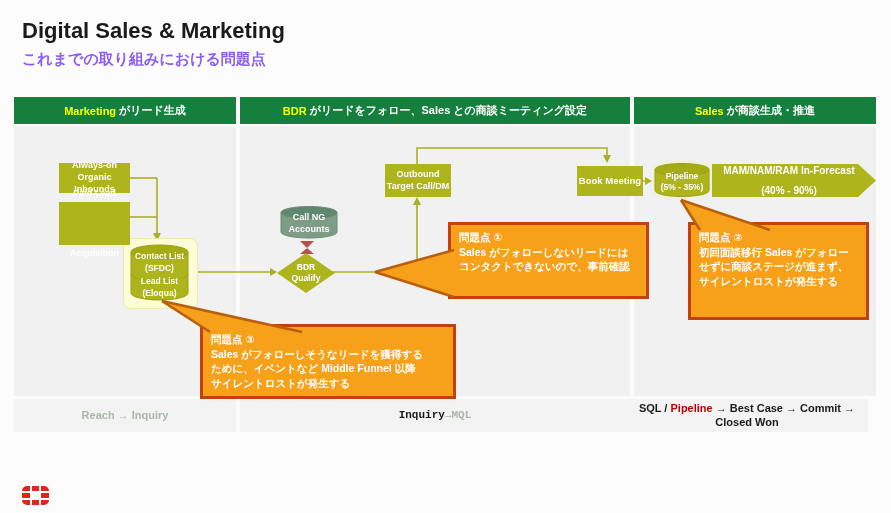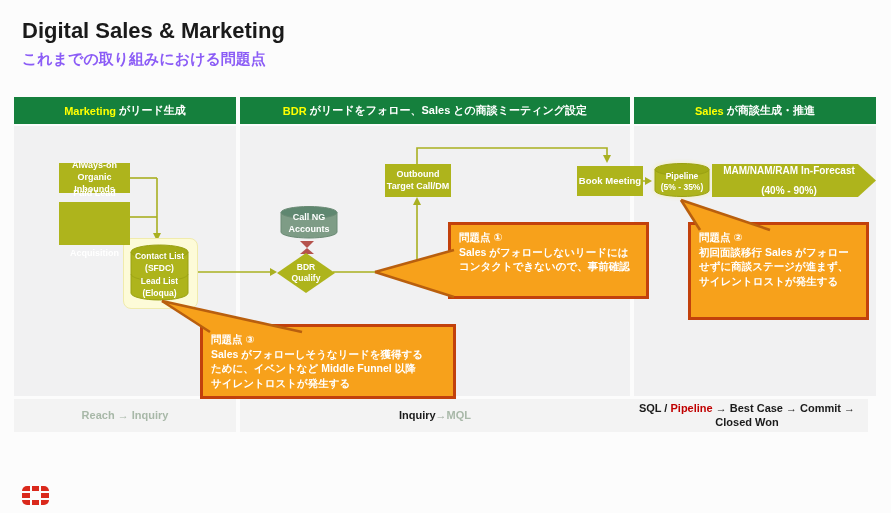--- a/index.html
+++ b/index.html
@@ -17,21 +17,21 @@
   .hdr-3{left:634px;width:242px;}
 
   .panel{position:absolute;top:126px;height:270px;background:#f1f1f2;}
   .pan-1{left:14px;width:222px;}
   .pan-2{left:240px;width:390px;}
   .pan-3{left:634px;width:242px;}
 
   .foot{position:absolute;top:399px;height:33px;background:#f3f3f3;display:flex;align-items:center;justify-content:center;
         font-size:11px;font-weight:bold;text-align:center;line-height:1.25;}
   .foot-1{left:14px;width:222px;color:#a8b8a8;}
-  .foot-2{left:240px;width:390px;color:#1a1a1a;}
+  .foot-2{left:240px;width:390px;color:#1a1a1a;font-family:Liberation Mono, monospace;}
   .foot-3{left:626px;width:242px;color:#1a1a1a;padding:0 4px;box-sizing:border-box;justify-content:flex-end;}
   .foot .sage{color:#a8b8a8;}
   .foot .arr{color:#9aa79a;}
   .foot .red{color:#c00000;}
 
   .node{position:absolute;background:#aeb41c;color:#fff;font-weight:bold;font-size:9px;line-height:1.3;
         display:flex;flex-direction:column;align-items:center;justify-content:center;text-align:center;z-index:2;}
   .n-always{left:59px;top:163px;width:71px;height:30px;}
   .n-paid{left:59px;top:202px;width:71px;height:43px;gap:48px;}
   .n-outbound{left:385px;top:164px;width:66px;height:33px;}

